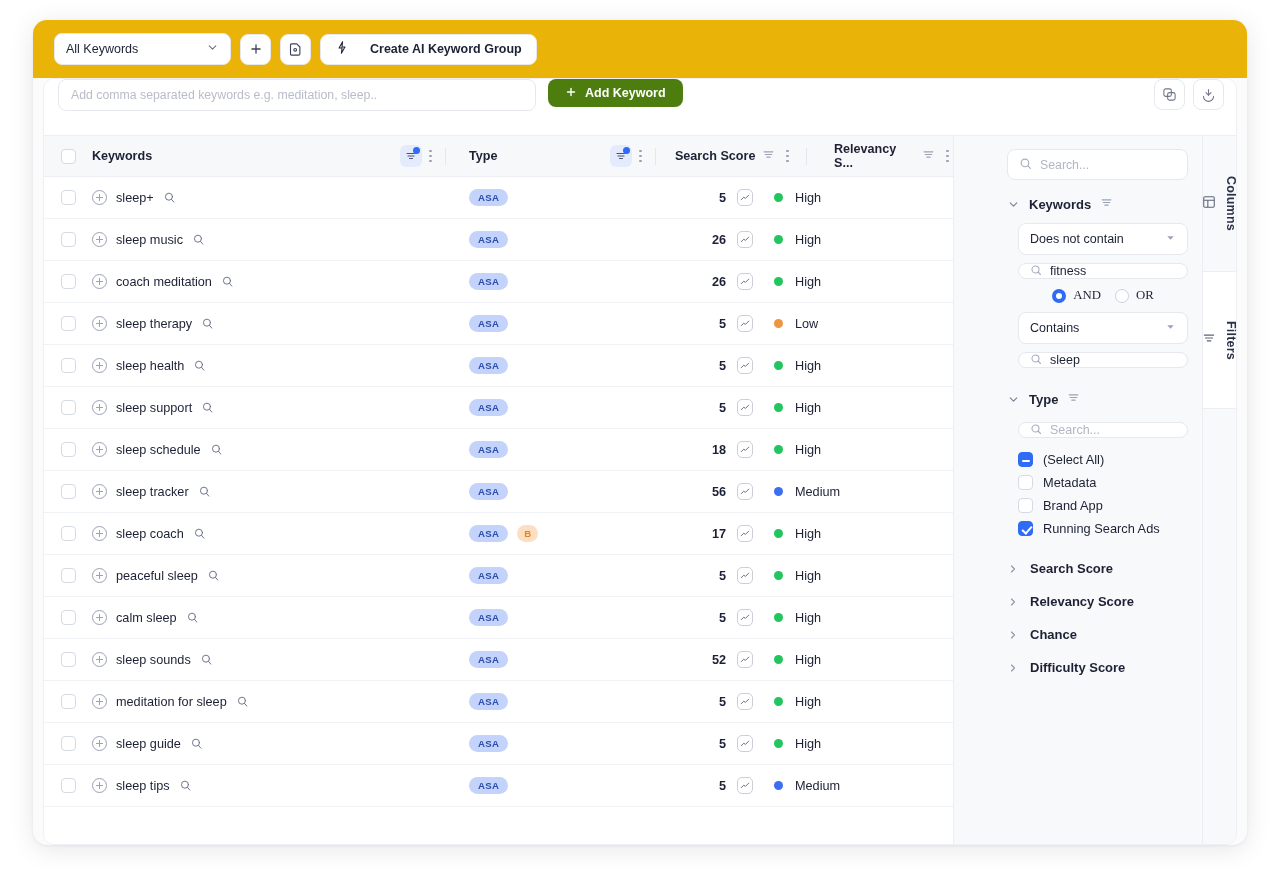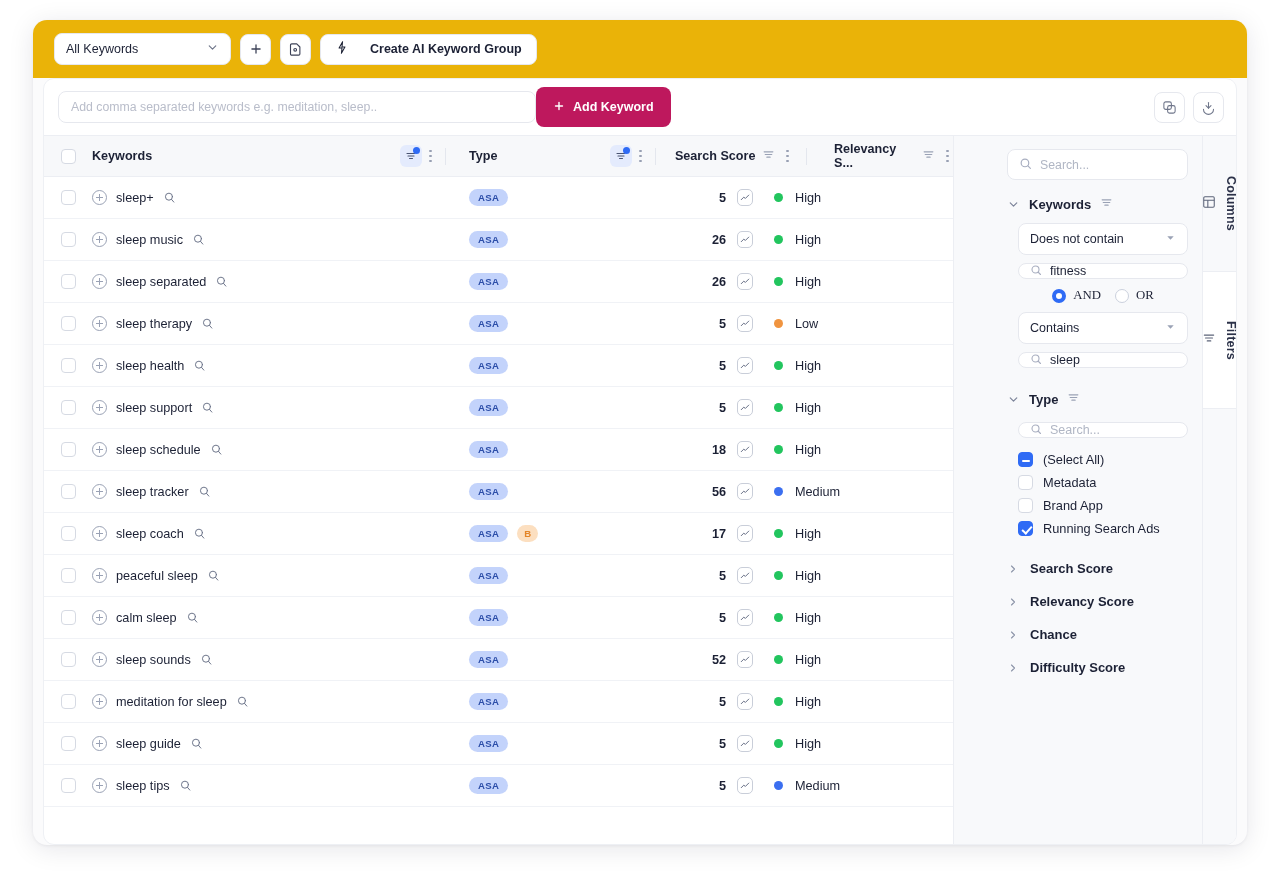--- a/index.html
+++ b/index.html
@@ -54,33 +54,33 @@
   .card {
     margin: 0 10px 0 10px;
     background: #fff;
     border-radius: 11px;
     flex: 1 1 auto;
     display: flex; flex-direction: column;
     overflow: hidden;
     border: 1px solid #eef0f4;
   }
   .card-head {
-    height: 56px; display: flex; align-items: center;
-    padding: 0 12px 0 14px; 
+    height: 56px; display: flex; 
+    padding: 0 12px 0 14px; gap: 12px;
     flex: 0 0 auto;
   }
   .kw-input {
     width: 478px; height: 32px;
     border: 1px solid #e6e8ee; border-radius: 8px;
     padding: 0 12px; font-size: 12.3px; color: #1c2135;
     font-family: inherit; outline: none; background: #fff;
   }
   .kw-input::placeholder { color: #b9bdca; }
   .add-kw {
-    height: 40px; background: #be185d; color: #fff;
+    height: 28px; background: #4d7c0f; color: #fff;
     border: none; border-radius: 8px;
     display: flex; align-items: center; gap: 8px;
     padding: 0 17px; font-size: 12.5px; font-weight: 600;
     font-family: inherit; cursor: pointer;
   }
   .head-right { margin-left: auto; display: flex; gap: 8px; }
 
   
   .body { flex: 1 1 auto; display: flex; min-height: 0; }
 
@@ -432,21 +432,21 @@
        <span class="dot" style="background:#22c55e"></span>
        <span>High</span>
               </div>
             </div>
             <div class="row">
               <div class="col-check">
        <div class="chk"></div>
               </div>
      <div class="cell-kw">
        <span class="plus-circle"></span>
-       <span class="kw-text">sleep separated</span>
+       <span class="kw-text">coach meditation</span>
        <span class="mag">
                   <svg width="13" height="13" viewBox="0 0 24 24" fill="none" stroke="#6a7288" stroke-width="1.8" stroke-linecap="round">
                     <circle cx="11" cy="10.5" r="6.5"></circle>
                     <line x1="15.8" y1="15.6" x2="20" y2="20.5"></line>
                   </svg>
                 </span>
               </div>
      <div class="cell-pad"></div>
      <div class="cell-type">
                 <span class="badge badge-asa">ASA</span>

